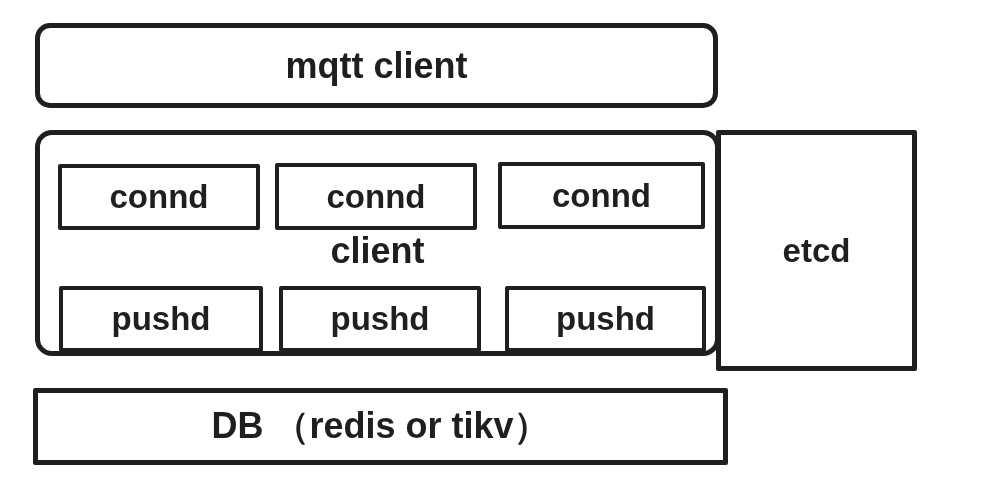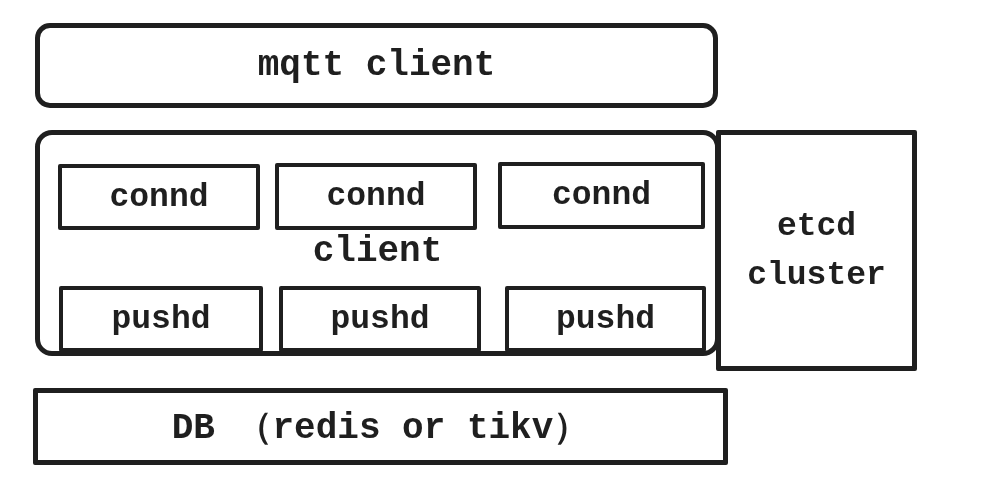--- a/index.html
+++ b/index.html
@@ -3,21 +3,21 @@
 <meta charset="utf-8">
 <style>
   :root { --stroke:#1f1f1f; --bg:#ffffff; --text:#1f1f1f; }
   * { box-sizing:border-box; }
   html, body { margin:0; padding:0; background:#ffffff; }
   .canvas {
     position:relative;
     width:1004px; height:496px;
     background:var(--bg);
     color:var(--text);
-    font-family:Liberation Mono, monospace;
+    font-family:Liberation Sans, sans-serif;
     font-weight:bold;
     overflow:hidden;
   }
   .node {
     position:absolute;
     background:var(--bg);
     border:5px solid var(--stroke);
     display:flex; align-items:center; justify-content:center;
   }
   .mqtt   { left:35px;  top:23px;  width:683px; height:85px;  border-radius:15px; font-size:36px; }
@@ -83,20 +83,19 @@
     <div class="inner pushd2">
       <span>pushd</span>
     </div>
     <div class="inner pushd3">
       <span>pushd</span>
     </div>
   </div>
 
   <div class="node etcd">
     <span>etcd</span>
-    <span>cluster</span>
   </div>
 
   <div class="node db">
     <span>DB （redis or tikv）</span>
   </div>
 
 </div>
 
 </body></html>

